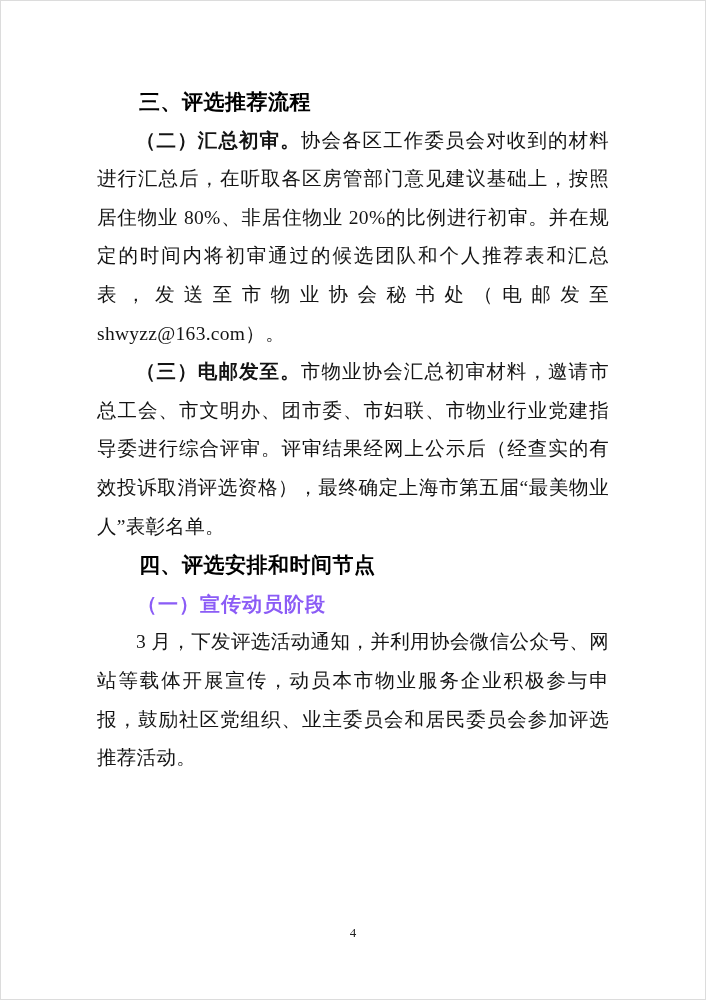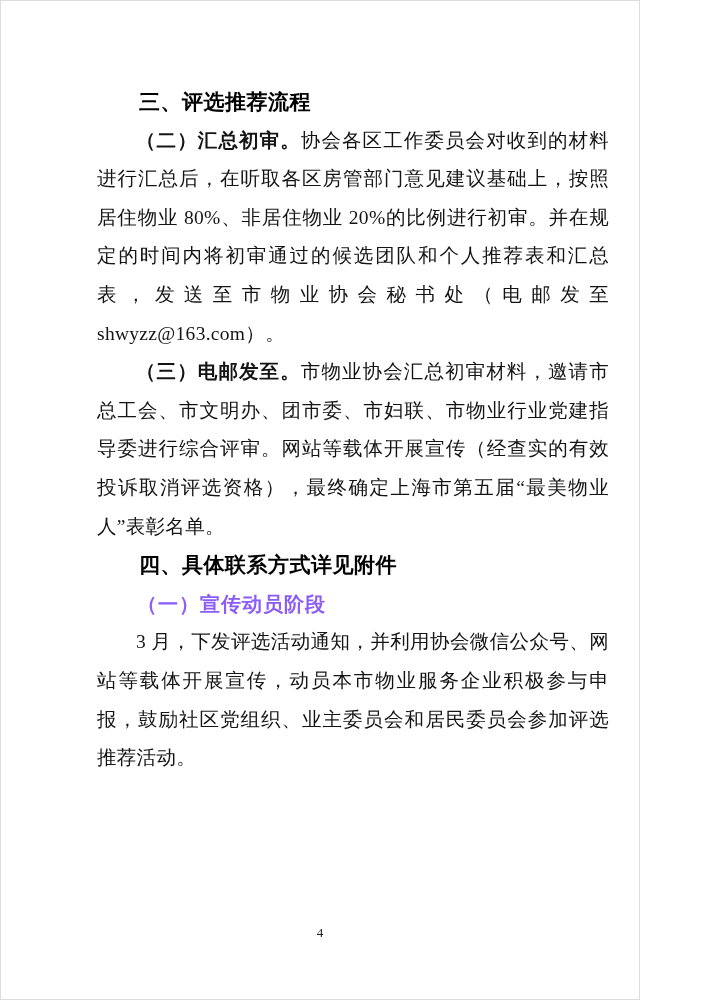--- a/index.html
+++ b/index.html
@@ -2,21 +2,21 @@
 <html lang="zh"><head>
 <meta charset="utf-8">
 <style>
   html, body {
     margin: 0;
     padding: 0;
     background: #ffffff;
   }
   .page {
     position: relative;
-    width: 640px;
+    width: 706px;
     height: 1000px;
     box-sizing: border-box;
     background: #ffffff;
     border: 1px solid #dcdcdc;
     overflow: hidden;
     font-family: "Liberation Serif", serif;
     color: #141414;
   }
   .content {
     position: absolute;
@@ -68,23 +68,23 @@
 <body>
 
 <div class="page">
   <div class="content">
 
     <h2 class="doc-heading">三、评选推荐流程</h2>
 
 
     <p class="doc-para"><span class="lead">（二）汇总初审。</span><span>协会各区工作委员会对收到的材料进行汇总后，在听取各区房管部门意见建议基础上，按照居住物业 80%、非居住物业 20%的比例进行初审。并在规定的时间内将初审通过的候选团队和个人推荐表和汇总表，发送至市物业协会秘书处（电邮发至 shwyzz@163.com）。</span></p>
 
-    <p class="doc-para"><span class="lead">（三）电邮发至。</span><span>市物业协会汇总初审材料，邀请市总工会、市文明办、团市委、市妇联、市物业行业党建指导委进行综合评审。网站等载体开展宣传（经查实的有效投诉取消评选资格），最终确定上海市第五届“最美物业人”表彰名单。</span></p>
+    <p class="doc-para"><span class="lead">（三）电邮发至。</span><span>市物业协会汇总初审材料，邀请市总工会、市文明办、团市委、市妇联、市物业行业党建指导委进行综合评审。评审结果经网上公示后（经查实的有效投诉取消评选资格），最终确定上海市第五届“最美物业人”表彰名单。</span></p>
 
-    <h2 class="doc-heading">四、具体联系方式详见附件</h2>
+    <h2 class="doc-heading">四、评选安排和时间节点</h2>
 
     <h3 class="doc-subheading">（一）宣传动员阶段</h3>
 
     <p class="doc-para"><span>3 月，下发评选活动通知，并利用协会微信公众号、网站等载体开展宣传，动员本市物业服务企业积极参与申报，鼓励社区党组织、业主委员会和居民委员会参加评选推荐活动。</span></p>
 
   </div>
 
   <div class="page-number">4</div>
 </div>
 

